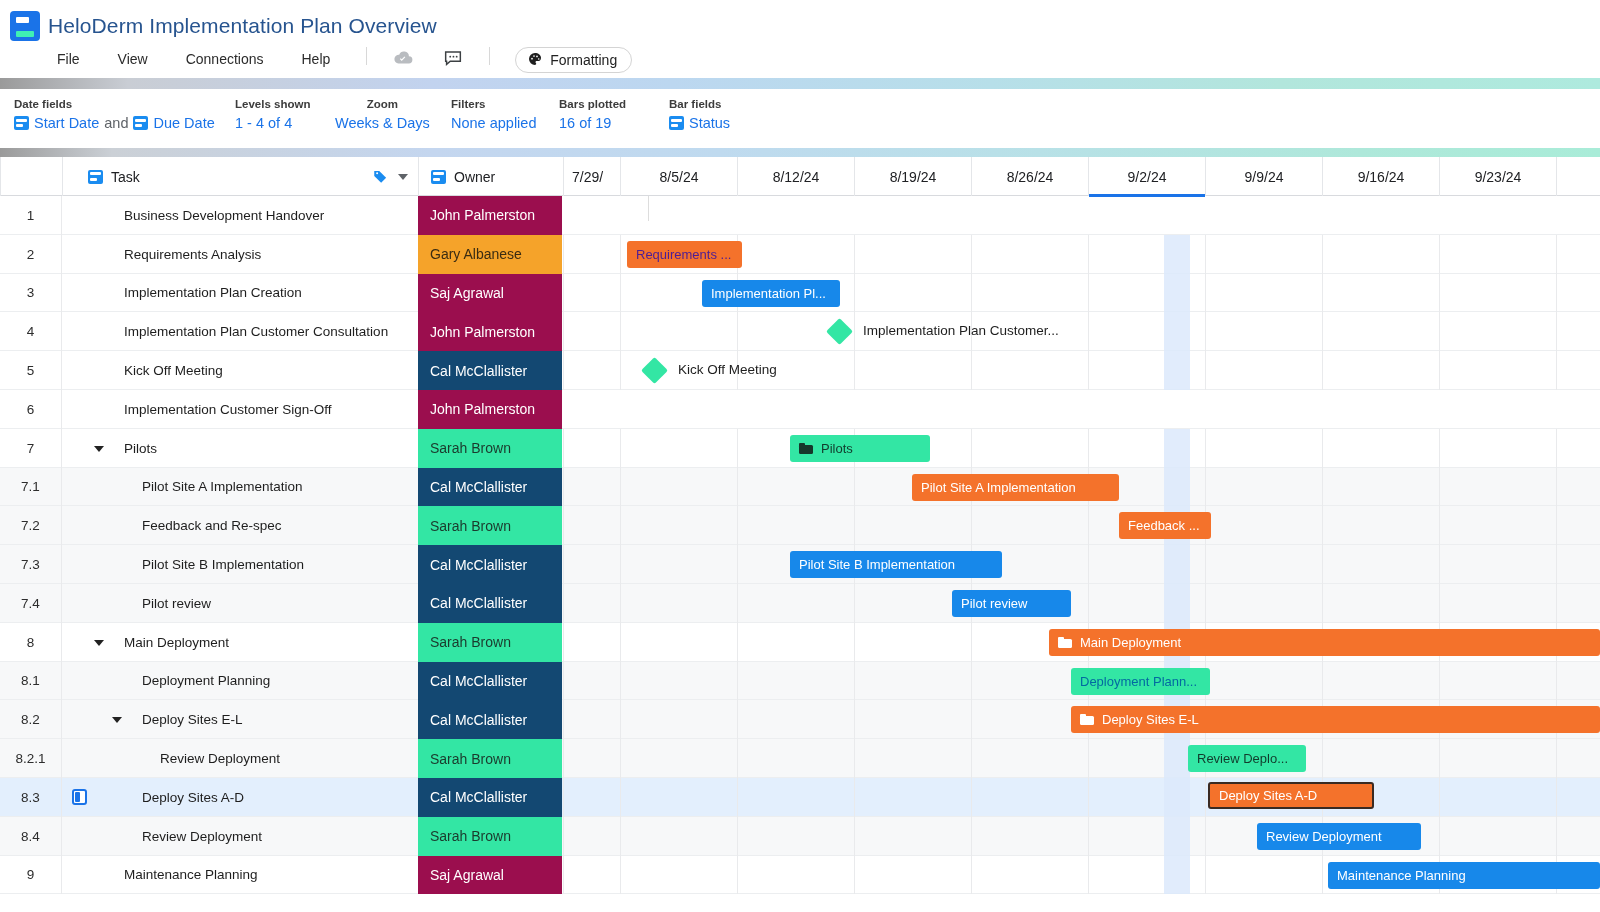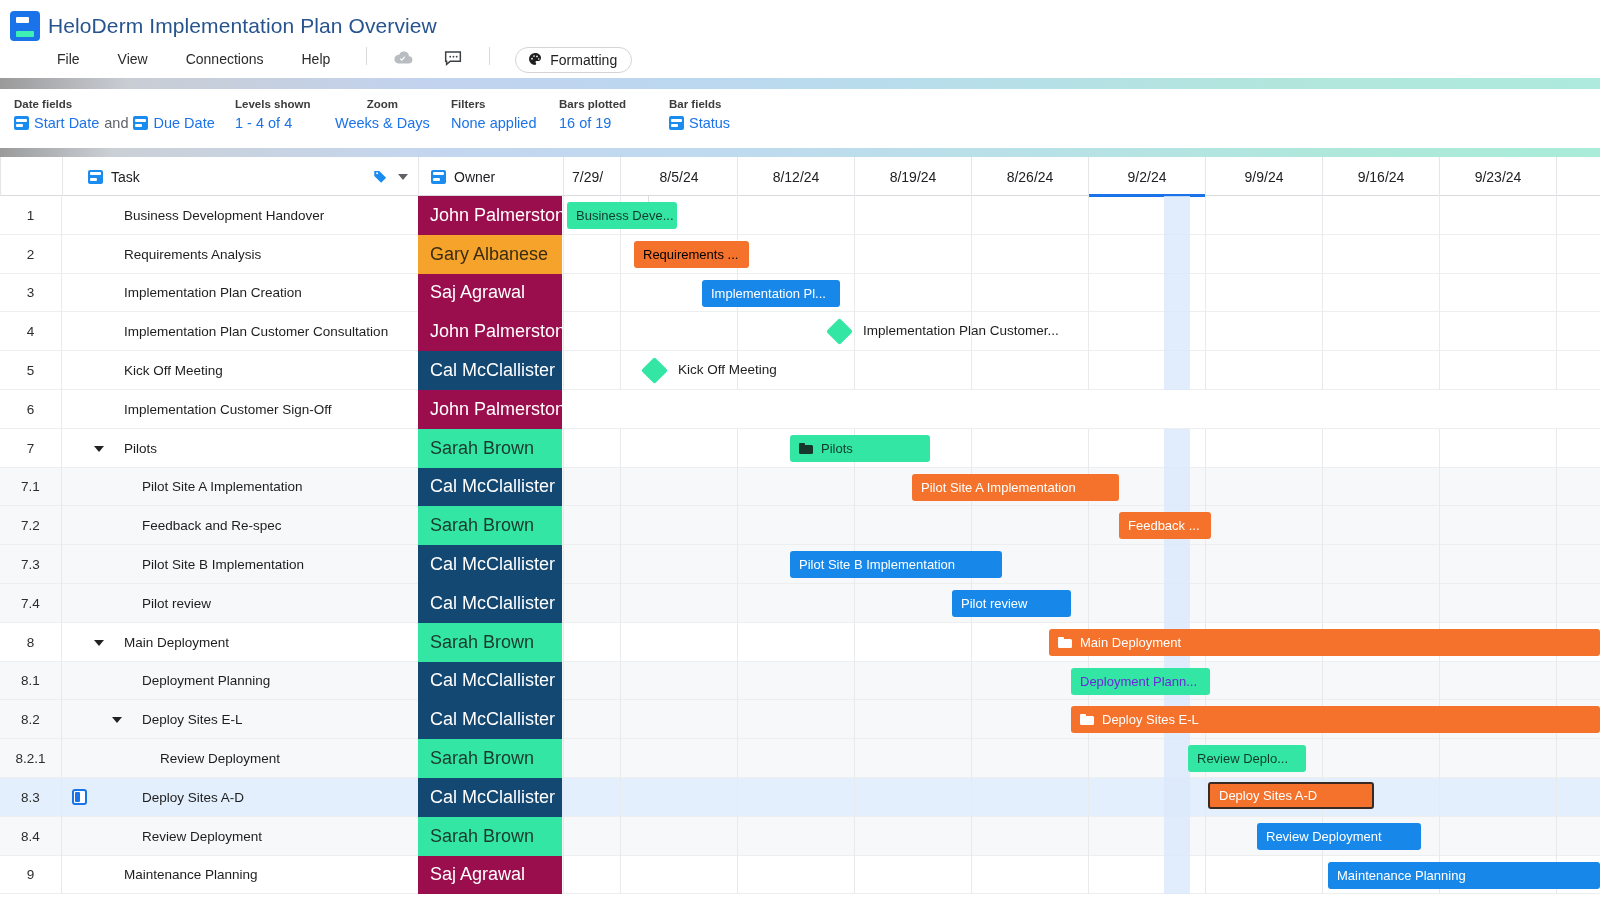--- a/index.html
+++ b/index.html
@@ -52,21 +52,21 @@
 
   .rows{ position:absolute; left:0; top:39px; width:1600px; height:716px; }
   .row{ position:absolute; left:0; width:1600px; height:38.8px; }
   .row .rbg{ position:absolute; left:0; top:0; width:1600px; height:100%; border-bottom:1px solid #eceef0; }
   .row.alt .rbg{ background:#f7f8f9; }
   .row.sel .rbg{ background:#e3effd; }
   .rnum{ position:absolute; left:0; top:0; width:62px; height:100%; display:flex; align-items:center; justify-content:center;
      font-size:13.5px; color:#2d2d2d; border-right:1px solid #e9eaec; }
   .rtask{ position:absolute; top:0; height:100%; display:flex; align-items:center; font-size:13.5px; color:#1e1e1e; white-space:nowrap;}
   .rowner{ position:absolute; left:418px; top:0; width:144px; height:100%; display:flex; align-items:center;
-     padding-left:12px; font-size:18px; white-space:nowrap; }
+     padding-left:12px; font-size:14px; white-space:nowrap; }
   .caret{ position:absolute; width:10px; height:10px; }
   .caret:before{ content:""; position:absolute; left:0; top:2px; border-left:5px solid transparent;
      border-right:5px solid transparent; border-top:6px solid #222; }
   .selicon{ position:absolute; left:72px; top:11px; width:15px; height:16px; border:2px solid #1a73e8; border-radius:3px; background:#fff;}
   .selicon:after{ content:""; position:absolute; left:1px; top:1px; width:5px; height:10px; background:#1a73e8; border-radius:1px;}
 
   
   .chart{ position:absolute; left:563px; top:0; width:1037px; height:716px; overflow:hidden;}
   .vline{ position:absolute; top:0; width:1px; height:716px; background:#e9eaec; }
   .todayband{ position:absolute; top:0; width:26px; height:716px; background:#dce9fb; opacity:.85;}
@@ -208,55 +208,39 @@
         <div class="hcell bordL" style="left: 1556px; width: 117px; justify-content: center;">9/3</div>
       </div>
   </div>
 
   <div class="rows" id="rowhost">
       <div class="row" style="top: 0px;">
         <div class="rbg"></div>
         <div class="rnum">1</div>
         <div class="rtask" style="left: 124px;">Business Development Handover</div>
         <div class="rowner" style="background: rgb(155, 14, 78); color: rgb(255, 255, 255);">John Palmerston</div>
-        <div class="chart" style="height: 38.8px;">
-          <div class="vline" style="left: 0px; height: 38.8px;"></div>
-          <div class="vline" style="left: 57px; height: 38.8px;"></div>
-          <div class="vline" style="left: 174px; height: 38.8px;"></div>
-          <div class="vline" style="left: 291px; height: 38.8px;"></div>
-          <div class="vline" style="left: 408px; height: 38.8px;"></div>
-          <div class="vline" style="left: 525px; height: 38.8px;"></div>
-          <div class="vline" style="left: 642px; height: 38.8px;"></div>
-          <div class="vline" style="left: 759px; height: 38.8px;"></div>
-          <div class="vline" style="left: 876px; height: 38.8px;"></div>
-          <div class="vline" style="left: 993px; height: 38.8px;"></div>
-          <div class="todayband" style="left: 601px; height: 38.8px;"></div>
-          <div class="bar" style="left: 4px; width: 110px; top: 6px; background: rgb(51, 230, 164); color: rgb(18, 59, 44);">
-            <span>Business Deve...</span>
-          </div>
-        </div>
       </div>
       <div class="row" style="top: 38.8px;">
         <div class="rbg"></div>
         <div class="rnum">2</div>
         <div class="rtask" style="left: 124px;">Requirements Analysis</div>
         <div class="rowner" style="background: rgb(245, 163, 42); color: rgb(58, 44, 18);">Gary Albanese</div>
         <div class="chart" style="height: 38.8px;">
           <div class="vline" style="left: 0px; height: 38.8px;"></div>
           <div class="vline" style="left: 57px; height: 38.8px;"></div>
           <div class="vline" style="left: 174px; height: 38.8px;"></div>
           <div class="vline" style="left: 291px; height: 38.8px;"></div>
           <div class="vline" style="left: 408px; height: 38.8px;"></div>
           <div class="vline" style="left: 525px; height: 38.8px;"></div>
           <div class="vline" style="left: 642px; height: 38.8px;"></div>
           <div class="vline" style="left: 759px; height: 38.8px;"></div>
           <div class="vline" style="left: 876px; height: 38.8px;"></div>
           <div class="vline" style="left: 993px; height: 38.8px;"></div>
           <div class="todayband" style="left: 601px; height: 38.8px;"></div>
-          <div class="bar" style="left: 71px; width: 115px; top: 6px; background: rgb(244, 114, 43); color: #000000;">
+          <div class="bar" style="left: 64px; width: 115px; top: 6px; background: rgb(244, 114, 43); color: #4c1d95;">
             <span>Requirements ...</span>
           </div>
         </div>
       </div>
       <div class="row" style="top: 77.6px;">
         <div class="rbg"></div>
         <div class="rnum">3</div>
         <div class="rtask" style="left: 124px;">Implementation Plan Creation</div>
         <div class="rowner" style="background: rgb(155, 14, 78); color: rgb(255, 255, 255);">Saj Agrawal</div>
         <div class="chart" style="height: 38.8px;">
@@ -470,21 +454,21 @@
           <div class="vline" style="left: 57px; height: 38.8px;"></div>
           <div class="vline" style="left: 174px; height: 38.8px;"></div>
           <div class="vline" style="left: 291px; height: 38.8px;"></div>
           <div class="vline" style="left: 408px; height: 38.8px;"></div>
           <div class="vline" style="left: 525px; height: 38.8px;"></div>
           <div class="vline" style="left: 642px; height: 38.8px;"></div>
           <div class="vline" style="left: 759px; height: 38.8px;"></div>
           <div class="vline" style="left: 876px; height: 38.8px;"></div>
           <div class="vline" style="left: 993px; height: 38.8px;"></div>
           <div class="todayband" style="left: 601px; height: 38.8px;"></div>
-          <div class="bar" style="left: 508px; width: 139px; top: 6px; background: rgb(51, 230, 164); color: #6d28d9;">
+          <div class="bar" style="left: 508px; width: 139px; top: 6px; background: rgb(51, 230, 164); color: #0369a1;">
             <span>Deployment Plann...</span>
           </div>
         </div>
       </div>
       <div class="row alt" style="top: 504.4px;">
         <div class="rbg"></div>
         <div class="rnum">8.2</div>
         <div class="caret" style="left: 112px; top: 15px;"></div>
         <div class="rtask" style="left: 142px;">Deploy Sites E-L</div>
         <div class="rowner" style="background: rgb(19, 72, 114); color: rgb(255, 255, 255);">Cal McClallister</div>

